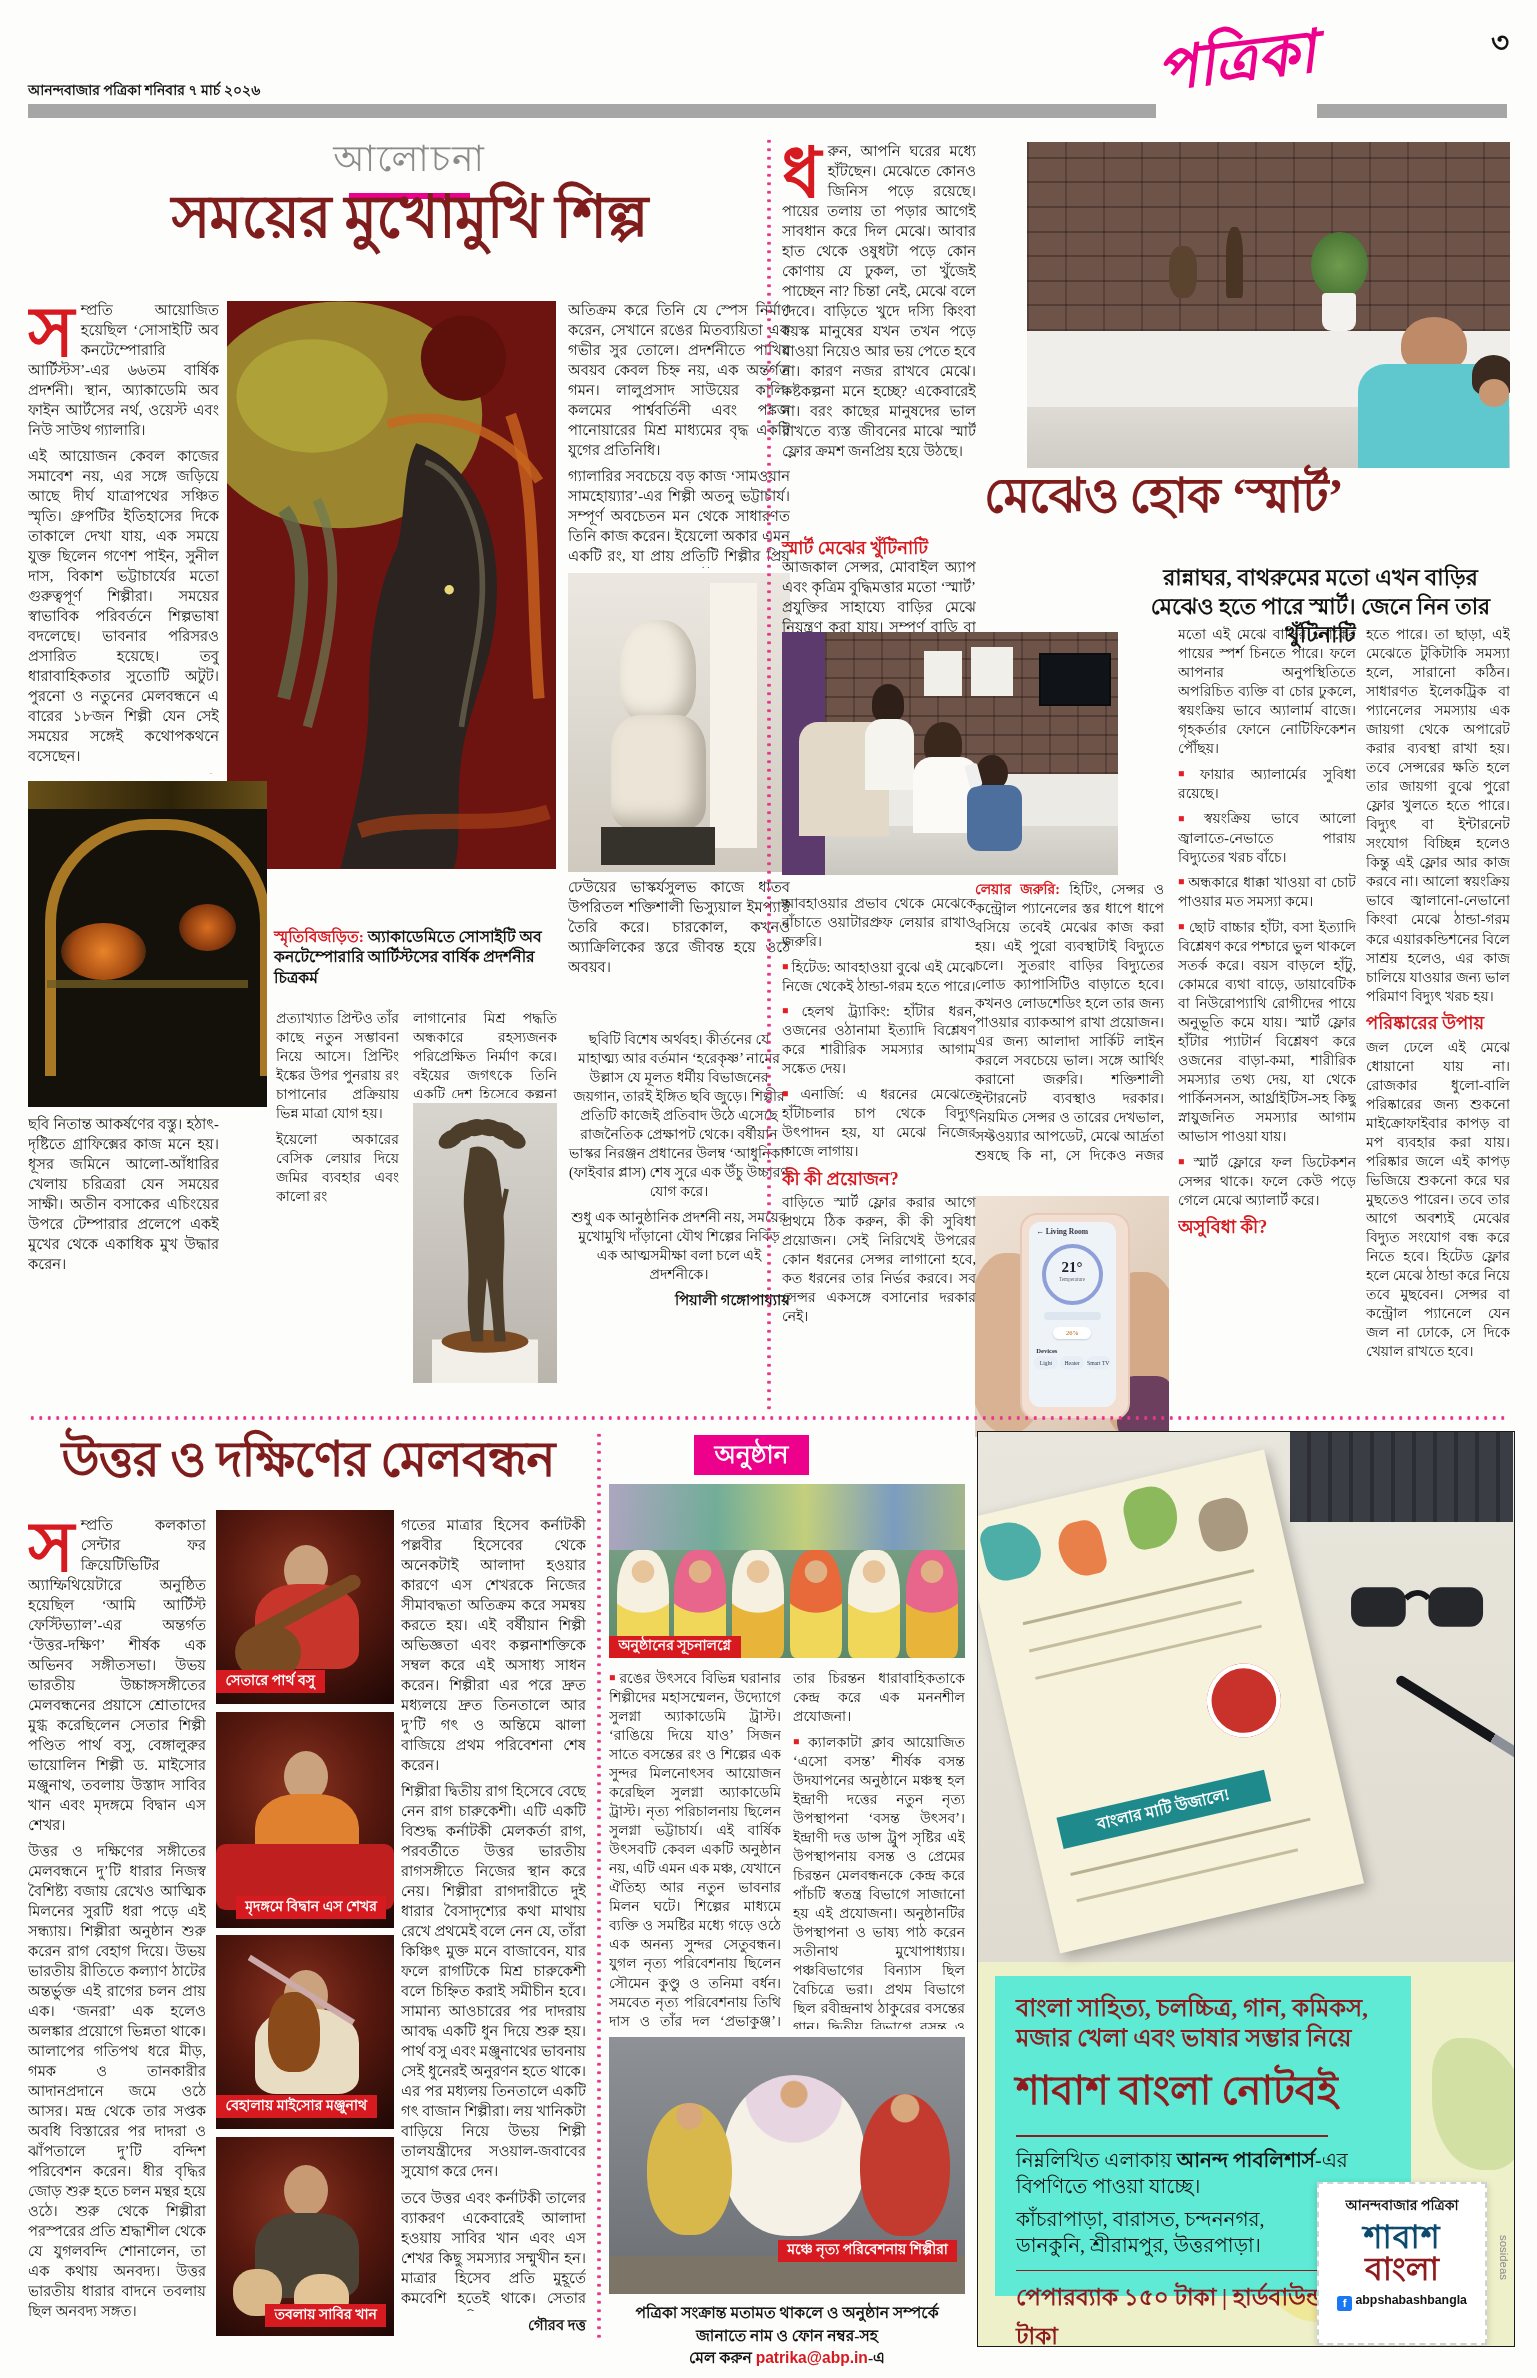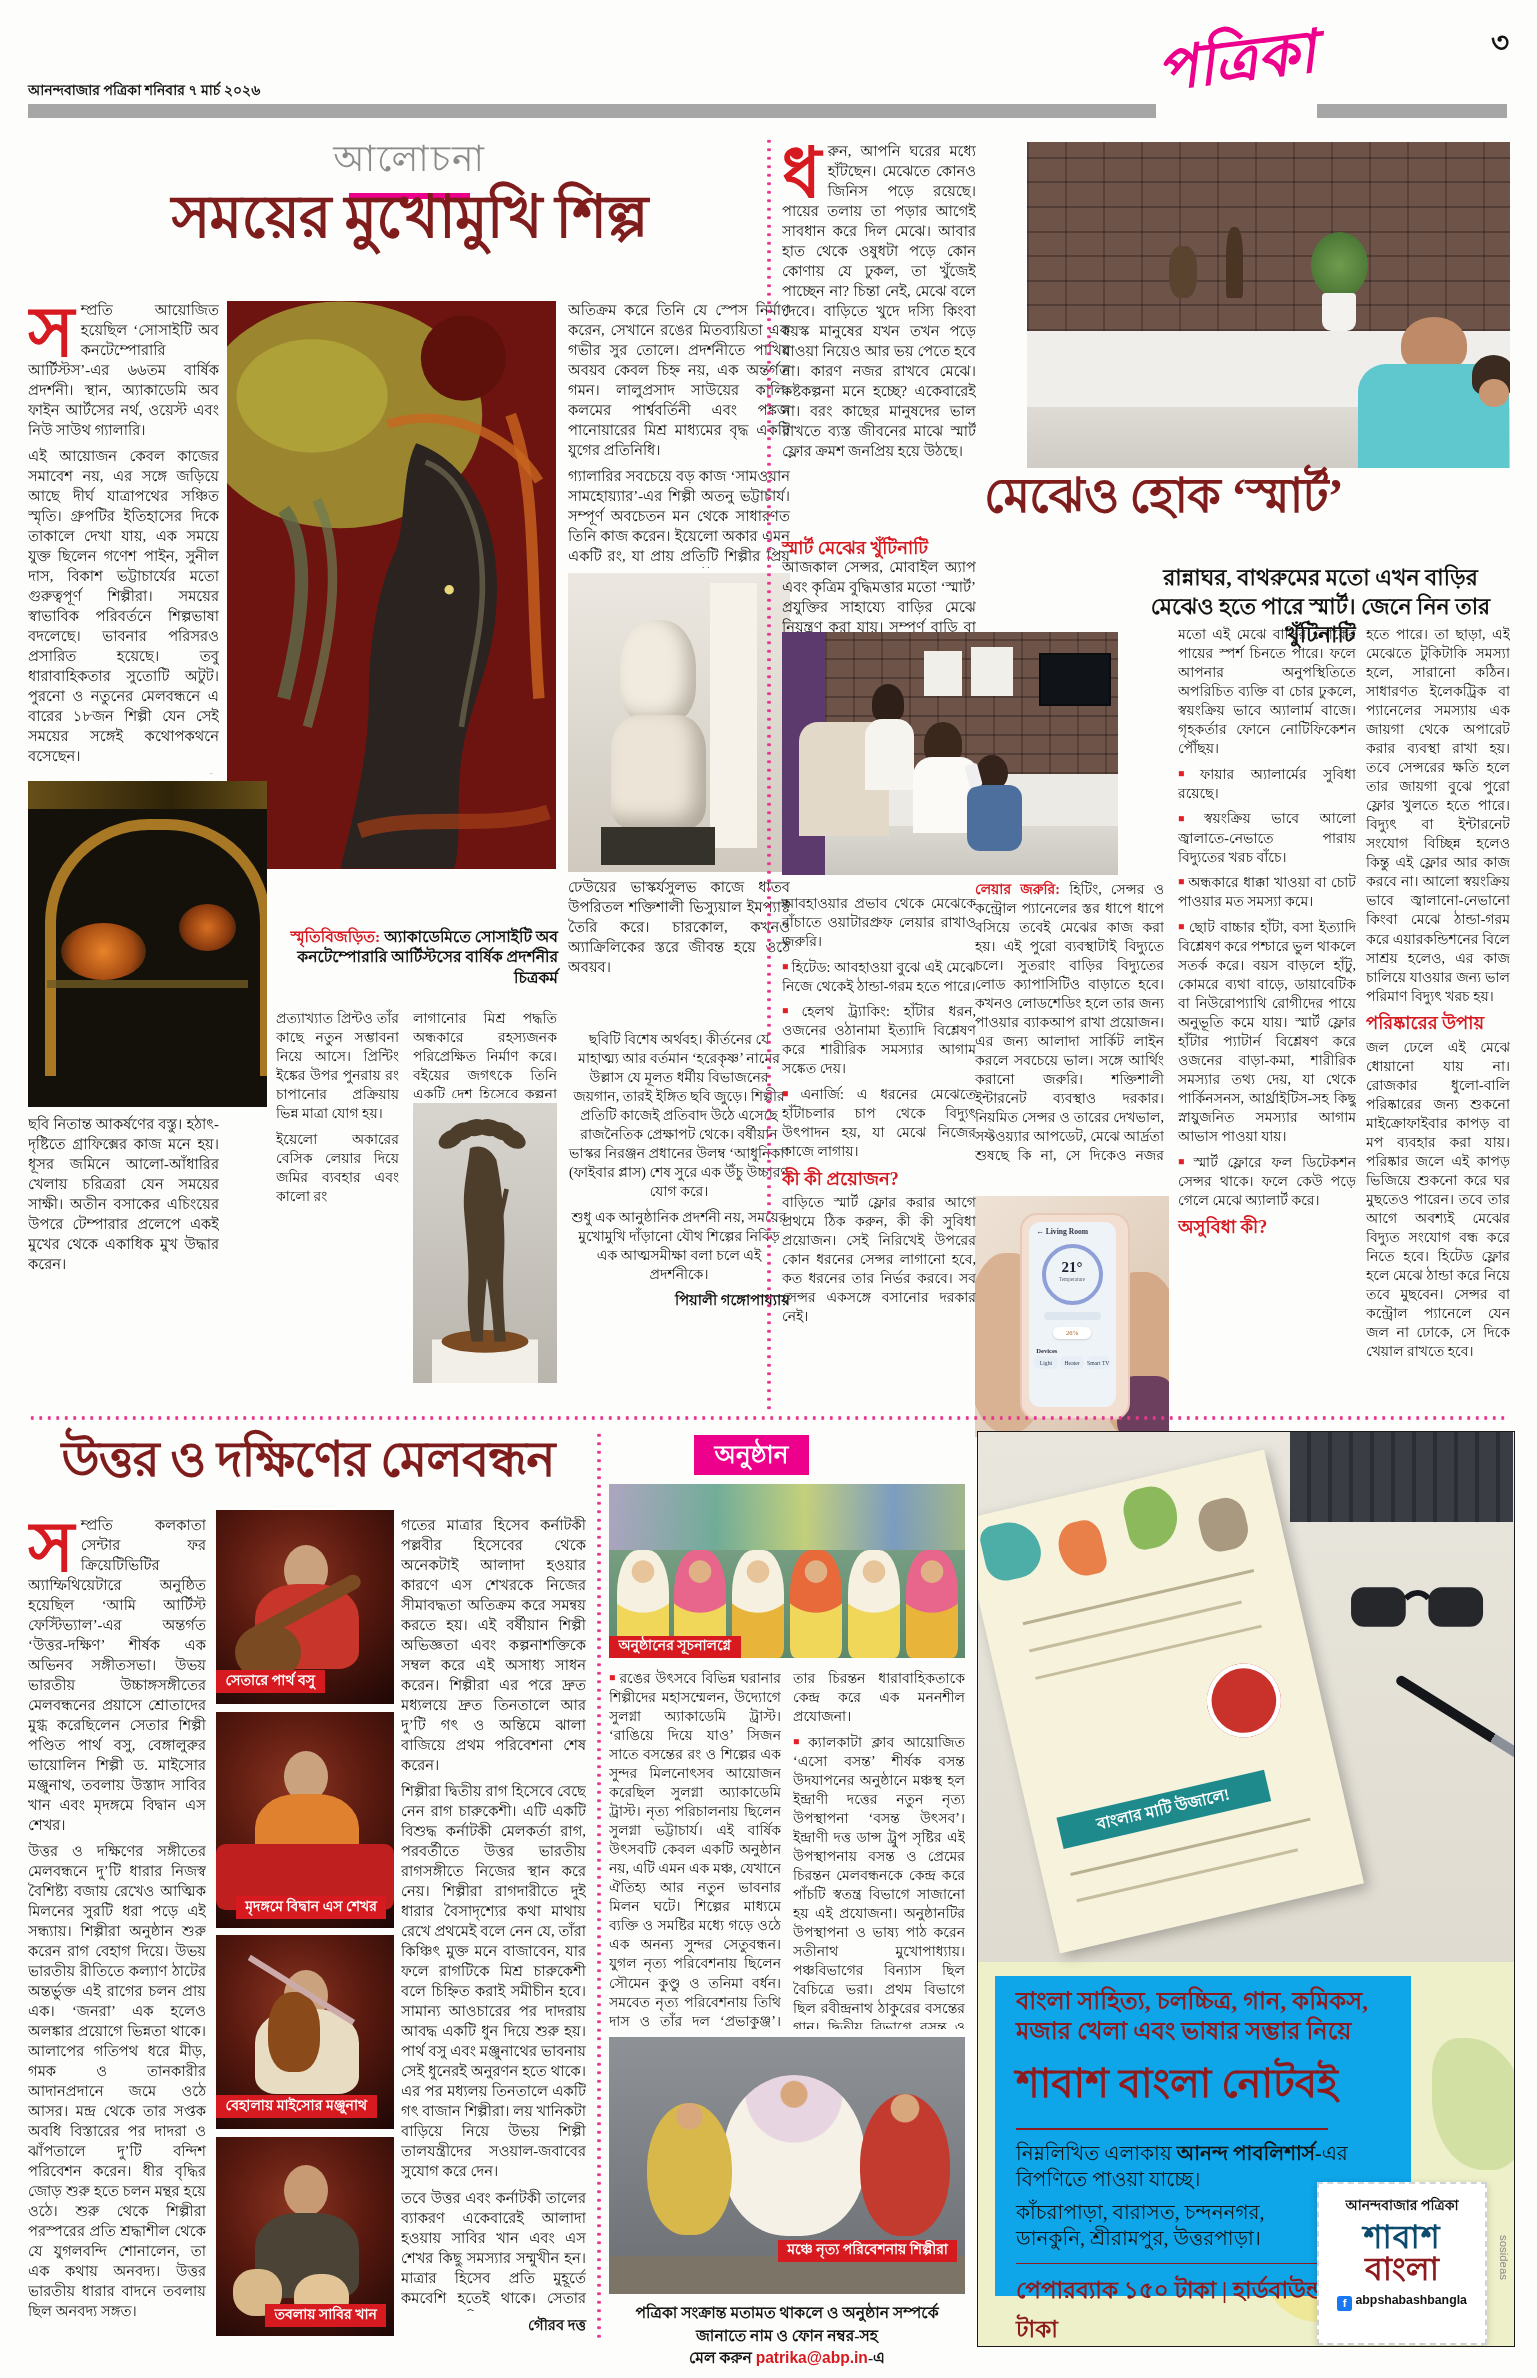--- a/index.html
+++ b/index.html
@@ -89,21 +89,21 @@
     <div class="abs" style="left:33px;top:142px;width:85px;height:57px;background:radial-gradient(circle,#e8832a 0%,#a34a12 60%,transparent 100%);border-radius:50%;"></div>
     <div class="abs" style="left:151px;top:123px;width:57px;height:47px;background:radial-gradient(circle,#d86f22 0%,#8a3a0e 60%,transparent 100%);border-radius:50%;"></div>
     <div class="abs" style="left:19px;top:199px;width:201px;height:7.6px;background:#6e5a22;opacity:.8;"></div>
     <div class="abs" style="left:0;top:0;width:239px;height:28px;background:linear-gradient(90deg,#8a6a1e,#3a2c08 60%,#8a6a1e);opacity:.7;"></div>
   </div>
 
   <div class="col" style="left:28px;top:1115px;width:191px;height:269px;">
     <p>ছবি নিতান্ত আকর্ষণের বস্তু। হঠাৎ-দৃষ্টিতে গ্রাফিক্সের কাজ মনে হয়। ধূসর জমিনে আলো-আঁধারির খেলায় চরিত্ররা যেন সময়ের সাক্ষী। অতীন বসাকের এচিংয়ের উপরে টেম্পারার প্রলেপে একই মুখের থেকে একাধিক মুখ উদ্ধার করেন।</p>
   </div>
 
-  <div class="abs" style="left:274px;top:927px;width:284px;font-size:15.6px;font-weight:bold;line-height:1.3;text-align:right;">
+  <div class="abs" style="left:274px;top:927px;width:284px;font-size:15.6px;font-weight:bold;line-height:1.3;">
     <span class="leadred">স্মৃতিবিজড়িত:</span>
     <span>অ্যাকাডেমিতে সোসাইটি অব কনটেম্পোরারি আর্টিস্টসের বার্ষিক প্রদর্শনীর চিত্রকর্ম</span>
   </div>
 
   <div class="col" style="left:276px;top:1009px;width:123px;height:375px;font-size:14px;">
     <p>প্রত্যাখ্যাত প্রিন্টও তাঁর কাছে নতুন সম্ভাবনা নিয়ে আসে। প্রিন্টিং ইঙ্কের উপর পুনরায় রং চাপানোর প্রক্রিয়ায় ভিন্ন মাত্রা যোগ হয়।</p>
     <p>ইয়েলো অকারের বেসিক লেয়ার দিয়ে জমির ব্যবহার এবং কালো রং</p>
   </div>
   <div class="col" style="left:413px;top:1009px;width:144px;height:89px;font-size:14px;">
     <p>লাগানোর মিশ্র পদ্ধতি অন্ধকারে রহস্যজনক পরিপ্রেক্ষিত নির্মাণ করে। বইয়ের জগৎকে তিনি একটি দেশ হিসেবে কল্পনা করেন।</p>
@@ -343,21 +343,21 @@
         <div class="abs" style="left:28px;top:396px;width:227px;height:2.8px;background:#c5bd9e;"></div>
       </div>
       <svg class="abs" style="left:369px;top:142px;" width="142" height="66" viewBox="0 0 150 70">
         <rect x="4" y="14" width="58" height="42" rx="14" fill="#15171c" opacity="0.92"></rect>
         <rect x="86" y="14" width="58" height="42" rx="14" fill="#15171c" opacity="0.92"></rect>
         <path d="M62,26 C70,18 80,18 86,26" stroke="#15171c" stroke-width="6" fill="none"></path>
       </svg>
       <div class="abs" style="left:407px;top:284px;width:161px;height:9.5px;background:linear-gradient(90deg,#14161a 70%,#8a8f98 70%);border-radius:4.7px;transform:rotate(32deg);"></div>
     </div>
 
-    <div class="abs" style="left:17px;top:544px;width:416px;height:320px;background:#0ea5e9;padding:10px 21px;box-sizing:border-box;">
+    <div class="abs" style="left:17px;top:544px;width:416px;height:320px;background:#5eead4;padding:17px 21px;box-sizing:border-box;">
       <div style="color:#8e1b1e;font-size:24px;font-weight:bold;line-height:1.25;">বাংলা সাহিত্য, চলচ্চিত্র, গান, কমিকস,</div>
       <div style="color:#8e1b1e;font-size:24px;font-weight:bold;line-height:1.25;">মজার খেলা এবং ভাষার সম্ভার নিয়ে</div>
       <div style="color:#8e1b1e;font-size:40px;font-weight:bold;margin-top:5.7px;">শাবাশ বাংলা নোটবই</div>
       <div style="width:312px;height:1.9px;background:#8e1b1e;margin:9.5px 0;"></div>
       <div style="font-size:20px;line-height:1.3;">
         <span>নিম্নলিখিত এলাকায় </span><b>আনন্দ পাবলিশার্স</b><span>-এর বিপণিতে পাওয়া যাচ্ছে।</span>
       </div>
       <div style="font-size:20px;line-height:1.3;margin-top:7.6px;width:303px;">কাঁচরাপাড়া, বারাসত, চন্দননগর, ডানকুনি, শ্রীরামপুর, উত্তরপাড়া।</div>
       <div style="width:312px;height:1.9px;background:#8e1b1e;margin:11.4px 0 7.6px;"></div>
       <div style="color:#8e1b1e;font-size:23px;font-weight:bold;">পেপারব্যাক ১৫০ টাকা | হার্ডবাউন্ড ২০০ টাকা</div>

